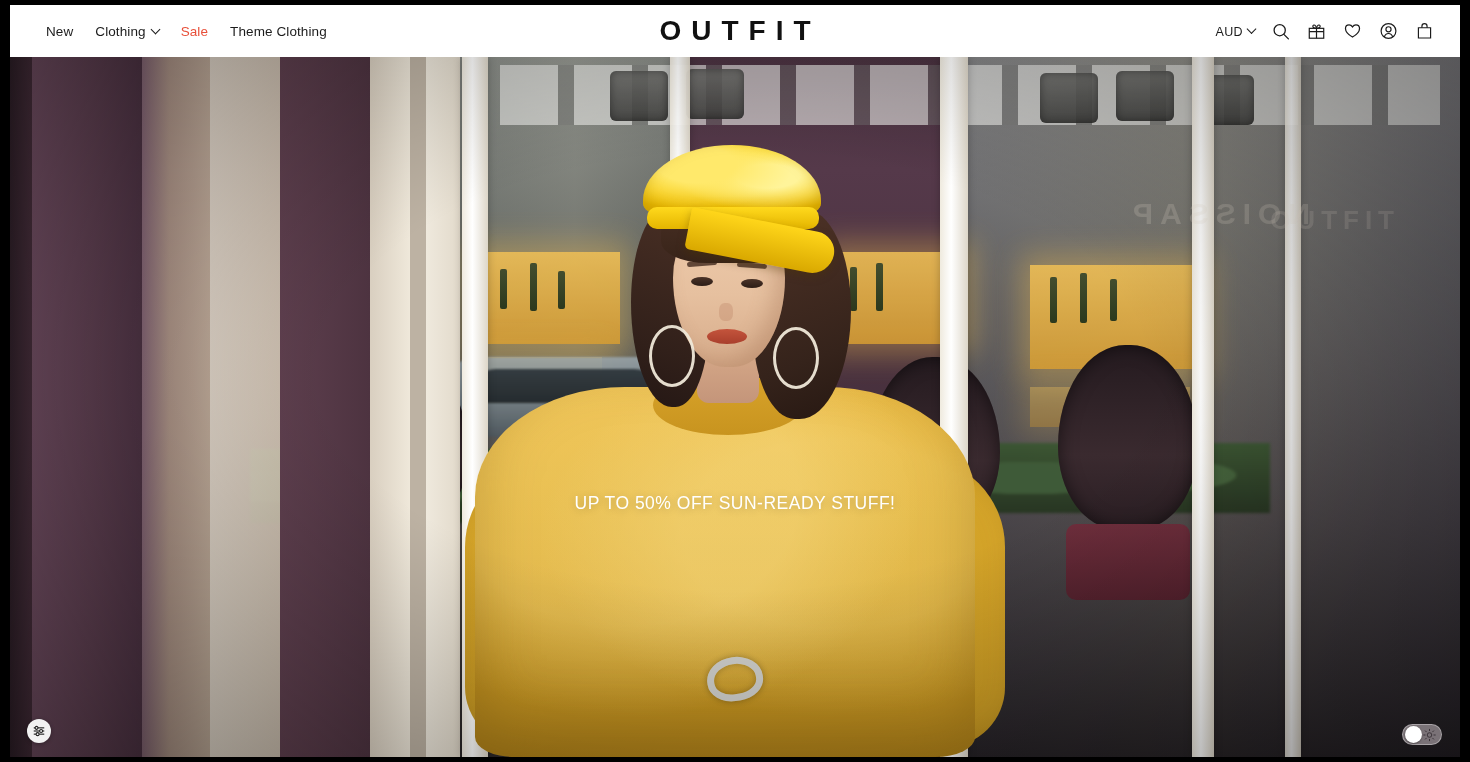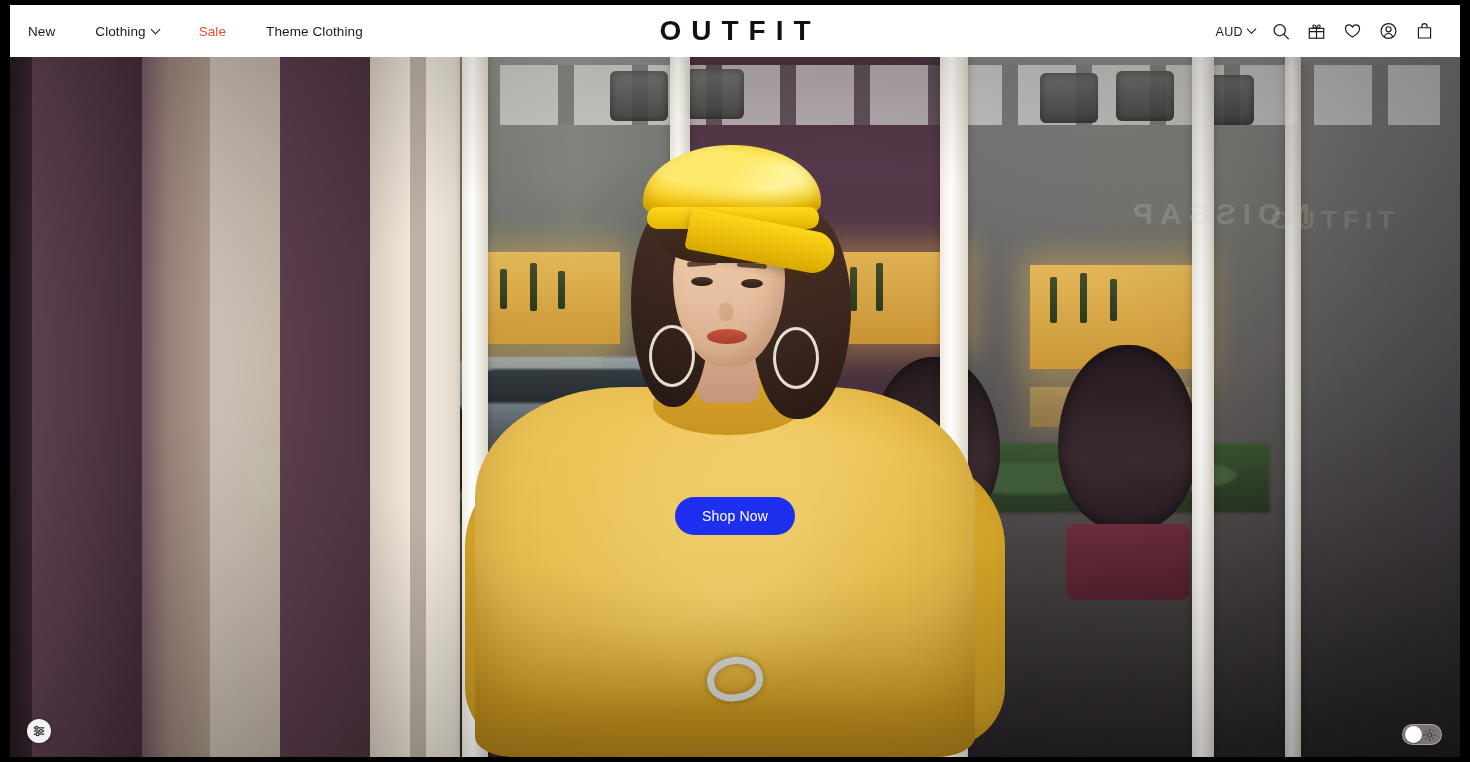--- a/index.html
+++ b/index.html
@@ -27,22 +27,22 @@
   
   #header {
     position:absolute; left:0; top:0;
     width:1450px; height:52px;
     background:#ffffff;
     display:flex; align-items:center;
     z-index:40;
   }
   #nav {
     display:flex; align-items:center;
-    gap:40px;
-    margin-left:18px;
+    gap:22px;
+    margin-left:36px;
   }
   .nav-link {
     font-size:13.5px;
     color:#1c1c1c;
     letter-spacing:.1px;
     cursor:pointer;
     white-space:nowrap;
     display:flex; align-items:center; gap:6px;
   }
   .nav-link.sale { color:#e8503a; }
@@ -631,21 +631,21 @@
           <div class="earringR"></div>
           <div class="cap"></div>
           <div class="capband"></div>
           <div class="brim"></div>
         </div>
 
         <div class="vignette"></div>
       </div>
 
       <div id="hero-copy">
-        <button id="shop-now">Shop Now</button>
+        <p id="hero-sub">UP TO 50% OFF SUN-READY STUFF!</p>
       </div>
 
       <div id="a11y-widget">
         <svg width="14" height="14" viewBox="0 0 16 16" fill="none" stroke="#222" stroke-width="1.3">
           <line x1="2" y1="4.4" x2="14" y2="4.4"></line>
           <line x1="2" y1="8" x2="14" y2="8"></line>
           <line x1="2" y1="11.6" x2="14" y2="11.6"></line>
           <circle cx="5.2" cy="4.4" r="1.7" fill="#f2f2f2"></circle>
           <circle cx="10.4" cy="8" r="1.7" fill="#f2f2f2"></circle>
           <circle cx="6.4" cy="11.6" r="1.7" fill="#f2f2f2"></circle>

